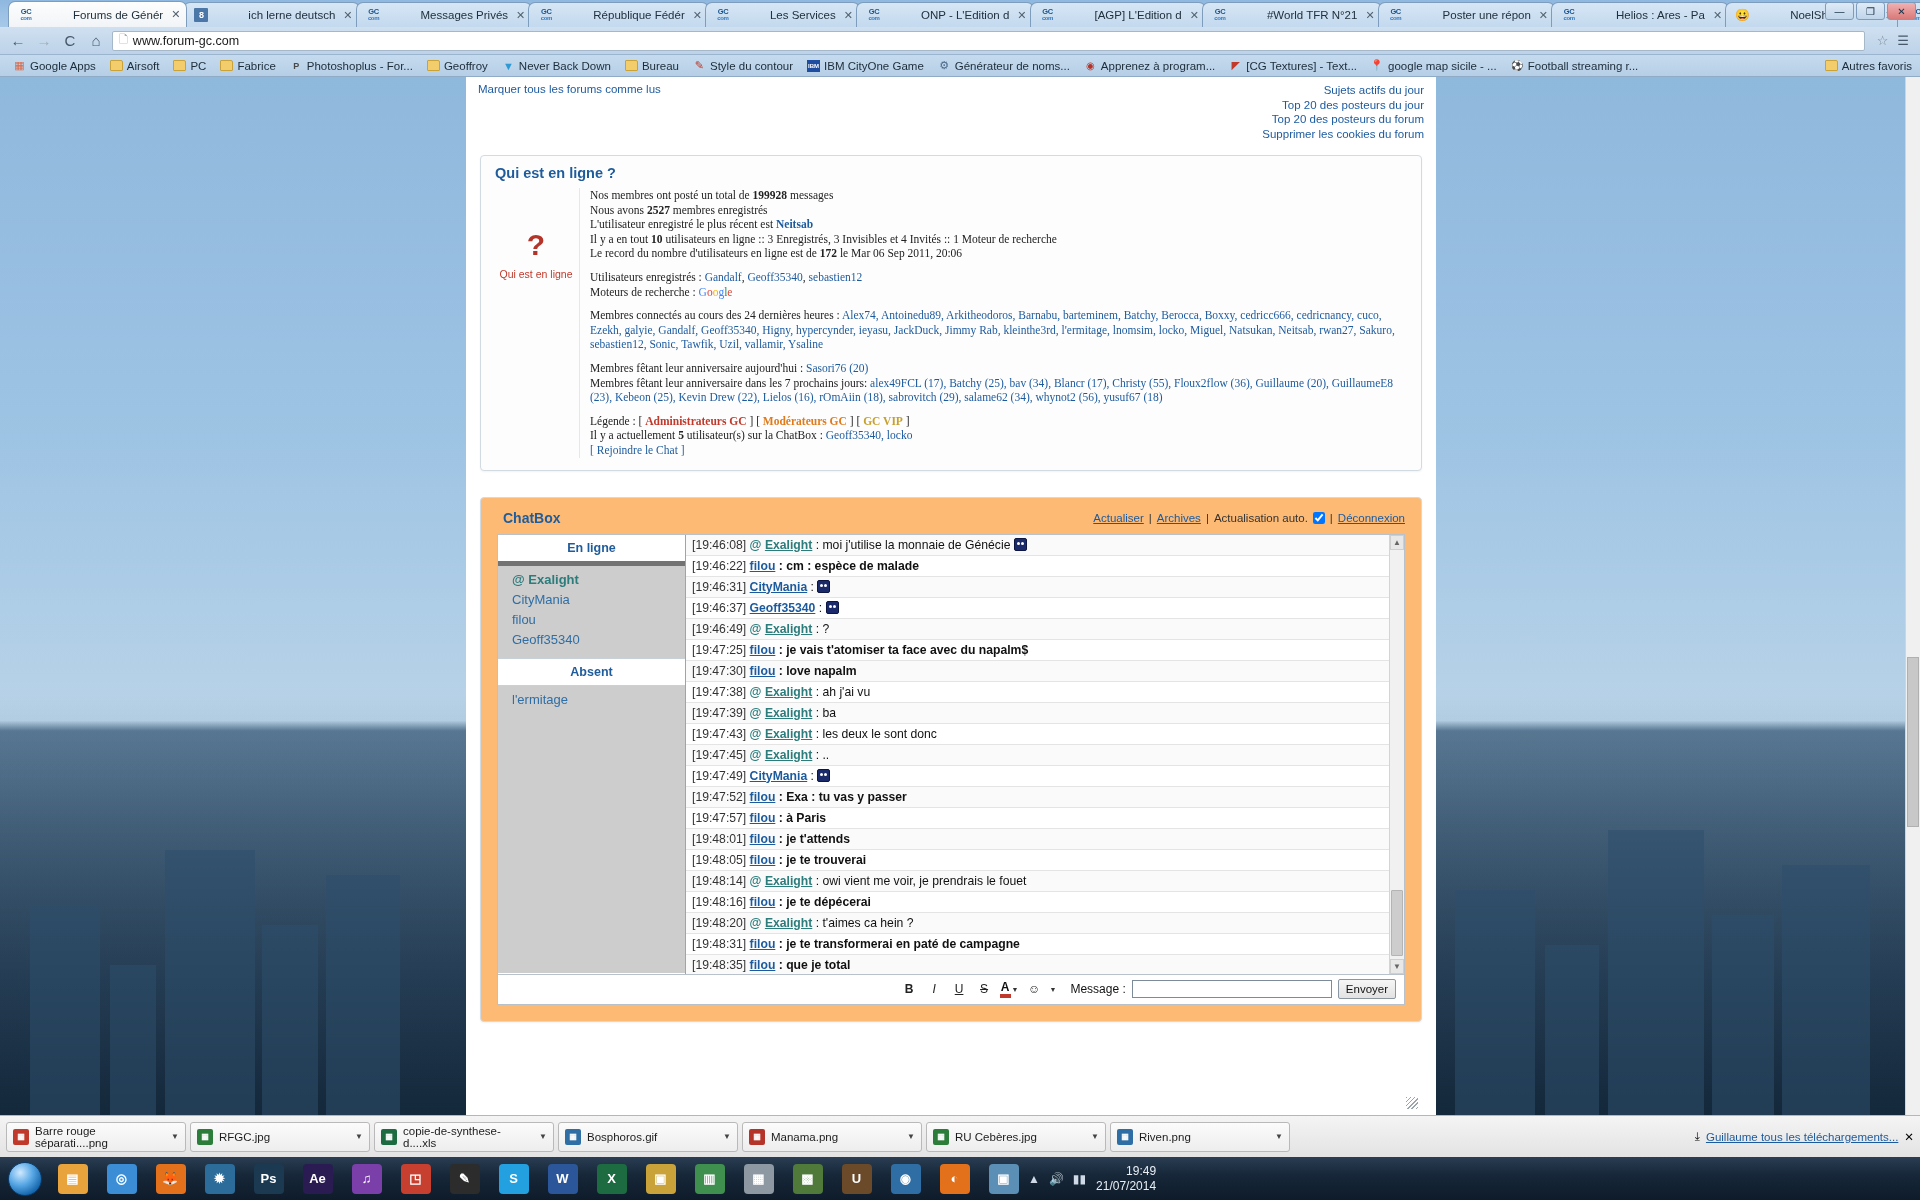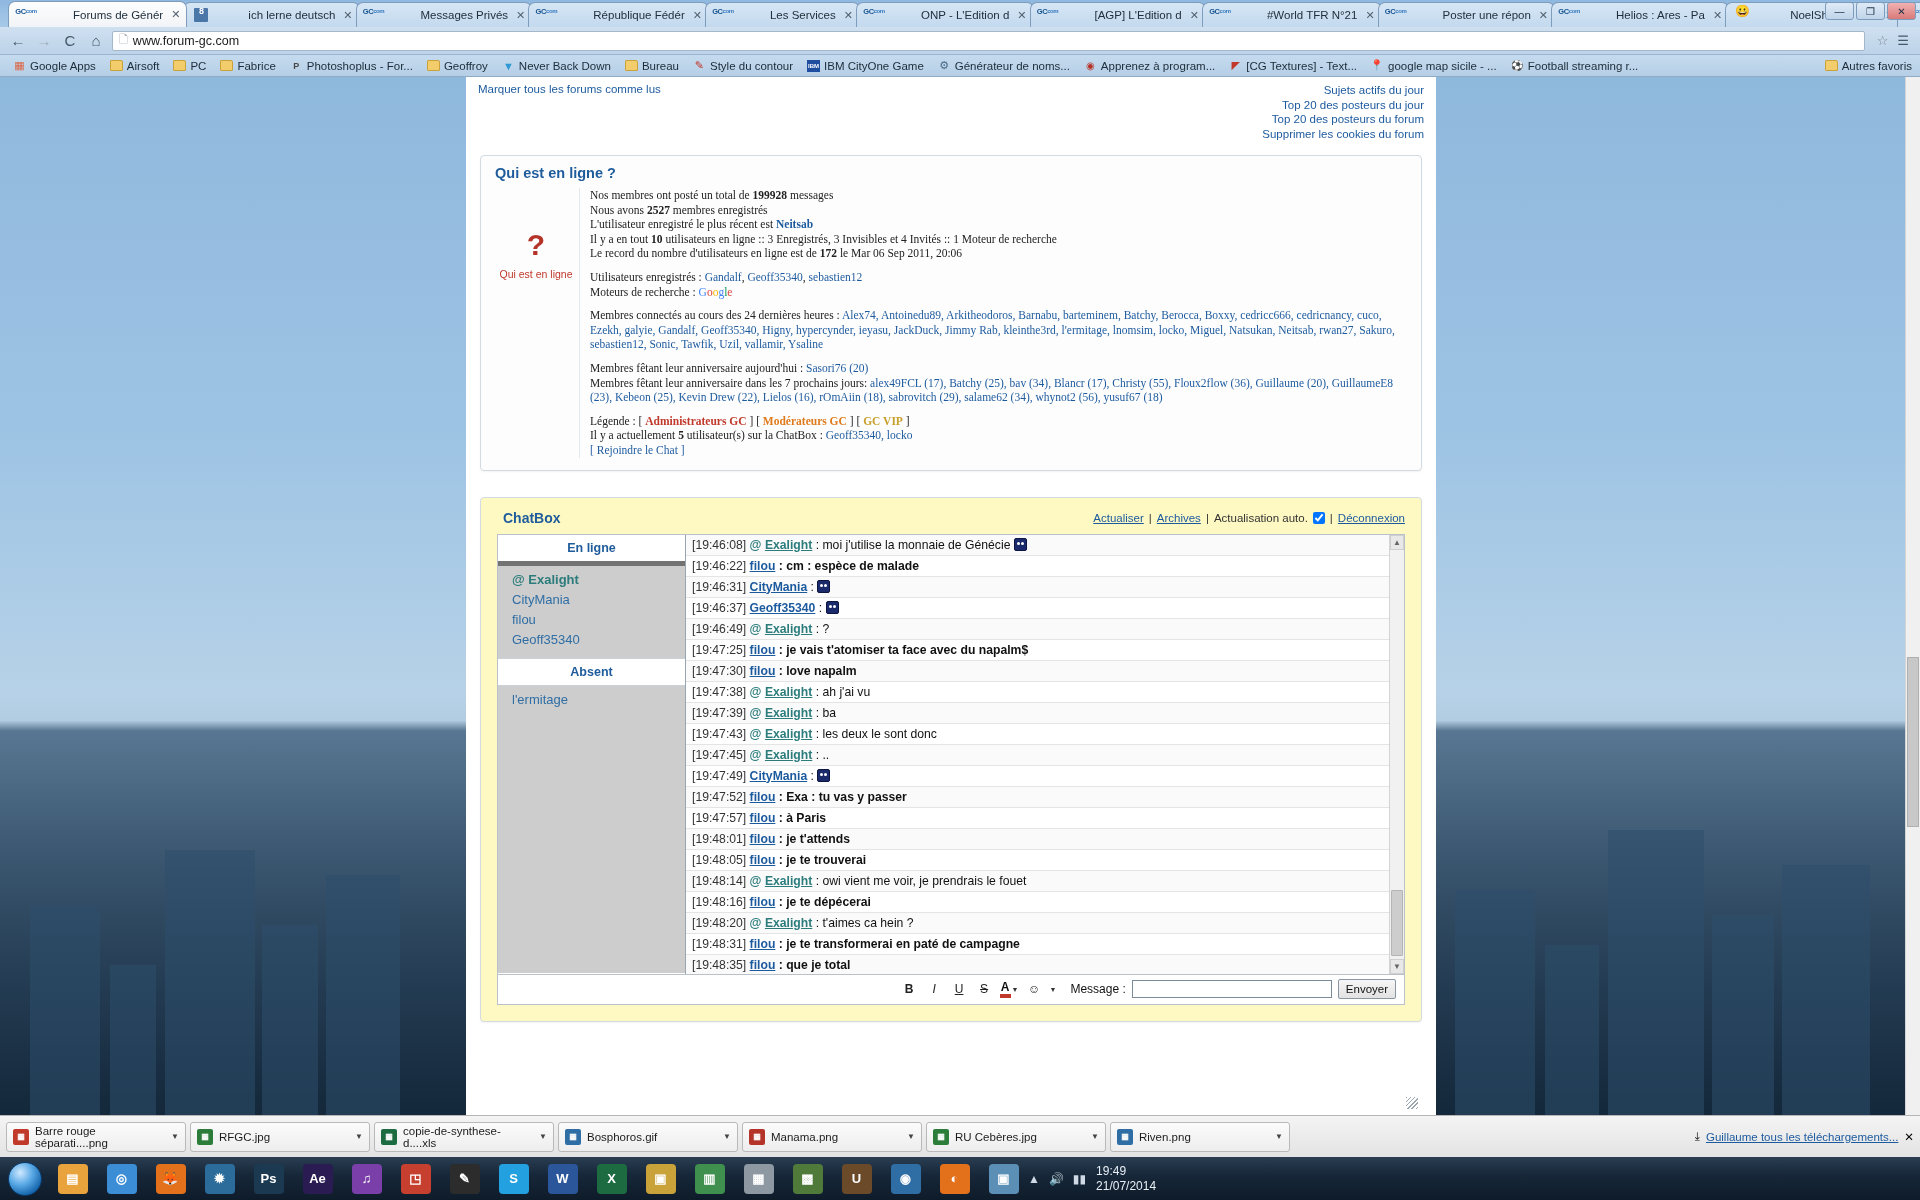--- a/index.html
+++ b/index.html
@@ -31,23 +31,24 @@
     margin-right:-4px;
     font-size:11.5px; color:#21303d;
     white-space:nowrap; overflow:hidden;
   }
   .tab.active {
     background: linear-gradient(180deg,#fdfdfd 0%,#f1f4f7 100%);
     z-index:5; height:26px;
   }
   .tab .favicon {
     width:14px; height:14px; flex:none;
-    display:inline-flex; align-items:flex-start; justify-content:center;
+    display:inline-flex; align-items:center; justify-content:center;
     font-size:7px; line-height:7px; font-weight:bold;
     color:#1b5fa8; letter-spacing:-0.4px;
+    flex-direction:column;
   }
   .tab .favicon.gc { color:#18548f; }
   .tab .favicon.gc b { display:block; font-size:7.5px; }
   .tab .favicon.gc i { display:block; font-size:6px; font-style:normal; color:#3478bd; }
   .tab .favicon.vk { background:#4a76a8; color:#fff; font-size:9px; justify-content:center; border-radius:1px;}
   .tab .favicon.ns { font-size:12px; }
   .tab .tl {
     max-width:92px; overflow:hidden; text-overflow:clip;
     display:inline-block;
     margin-left:36px;
@@ -153,21 +154,21 @@
   .qel-text { flex:1; border-left:1px solid #e2e8ed; padding-left:10px;
               font-size:11.5px; color:#222; line-height:14.6px;font-family:Liberation Serif, serif; }
   .qel-text b { font-weight:bold; }
   .gap { height:9px; }
   .nm { color:#1c5a9e; }
   .g1{color:#4285F4}.g2{color:#DB4437}.g3{color:#F4B400}.g4{color:#0F9D58}
 
   
   .cb-panel {
     margin:26px 14px 0 14px;
-    border:1px solid #d3dbe2; border-radius:4px; background:#fef9c3;
+    border:1px solid #d3dbe2; border-radius:4px; background:#fdba74;
     box-shadow:0 1px 2px rgba(0,0,0,0.05);
     padding-bottom:16px;
   }
   .cb-head {
     display:flex; align-items:center; justify-content:space-between;
     padding:12px 16px 8px 22px;
   }
   .cb-head .cbtitle { font-size:14px; font-weight:bold; color:#1f5c9c; }
   .cb-head .cbtools { font-size:11.5px; color:#333; display:flex; align-items:center; gap:5px;}
   .cb-head .cbtools a { color:#1c5a9e; text-decoration:underline; }
@@ -293,21 +294,21 @@
     background:radial-gradient(circle at 35% 30%, #cfe9ff 0%, #5aa9e6 40%, #1667ad 75%, #0b3f72 100%);
     border:1px solid #0a3c6e;
   }
   .tbicon {
     width:47px;height:40px; display:flex;align-items:center;justify-content:center;
     margin:0 1px;
   }
   .tbicon .sq { width:30px;height:30px;border-radius:4px; display:flex;align-items:center;justify-content:center;
                 font-size:13px;font-weight:bold;color:#fff;}
   .clock {
-    margin-left:auto; color:#e8eef4; font-size:12px; text-align:left;
+    margin-left:auto; color:#e8eef4; font-size:12px; text-align:right;
     padding-right:14px; line-height:15px;
   }
   .tray { display:flex;align-items:center;gap:9px; padding-right:10px; color:#cfdae6; font-size:12px;}
 </style>
 </head>
 <body>
 
 <div class="chrome">
 
   <div class="tabstrip">

